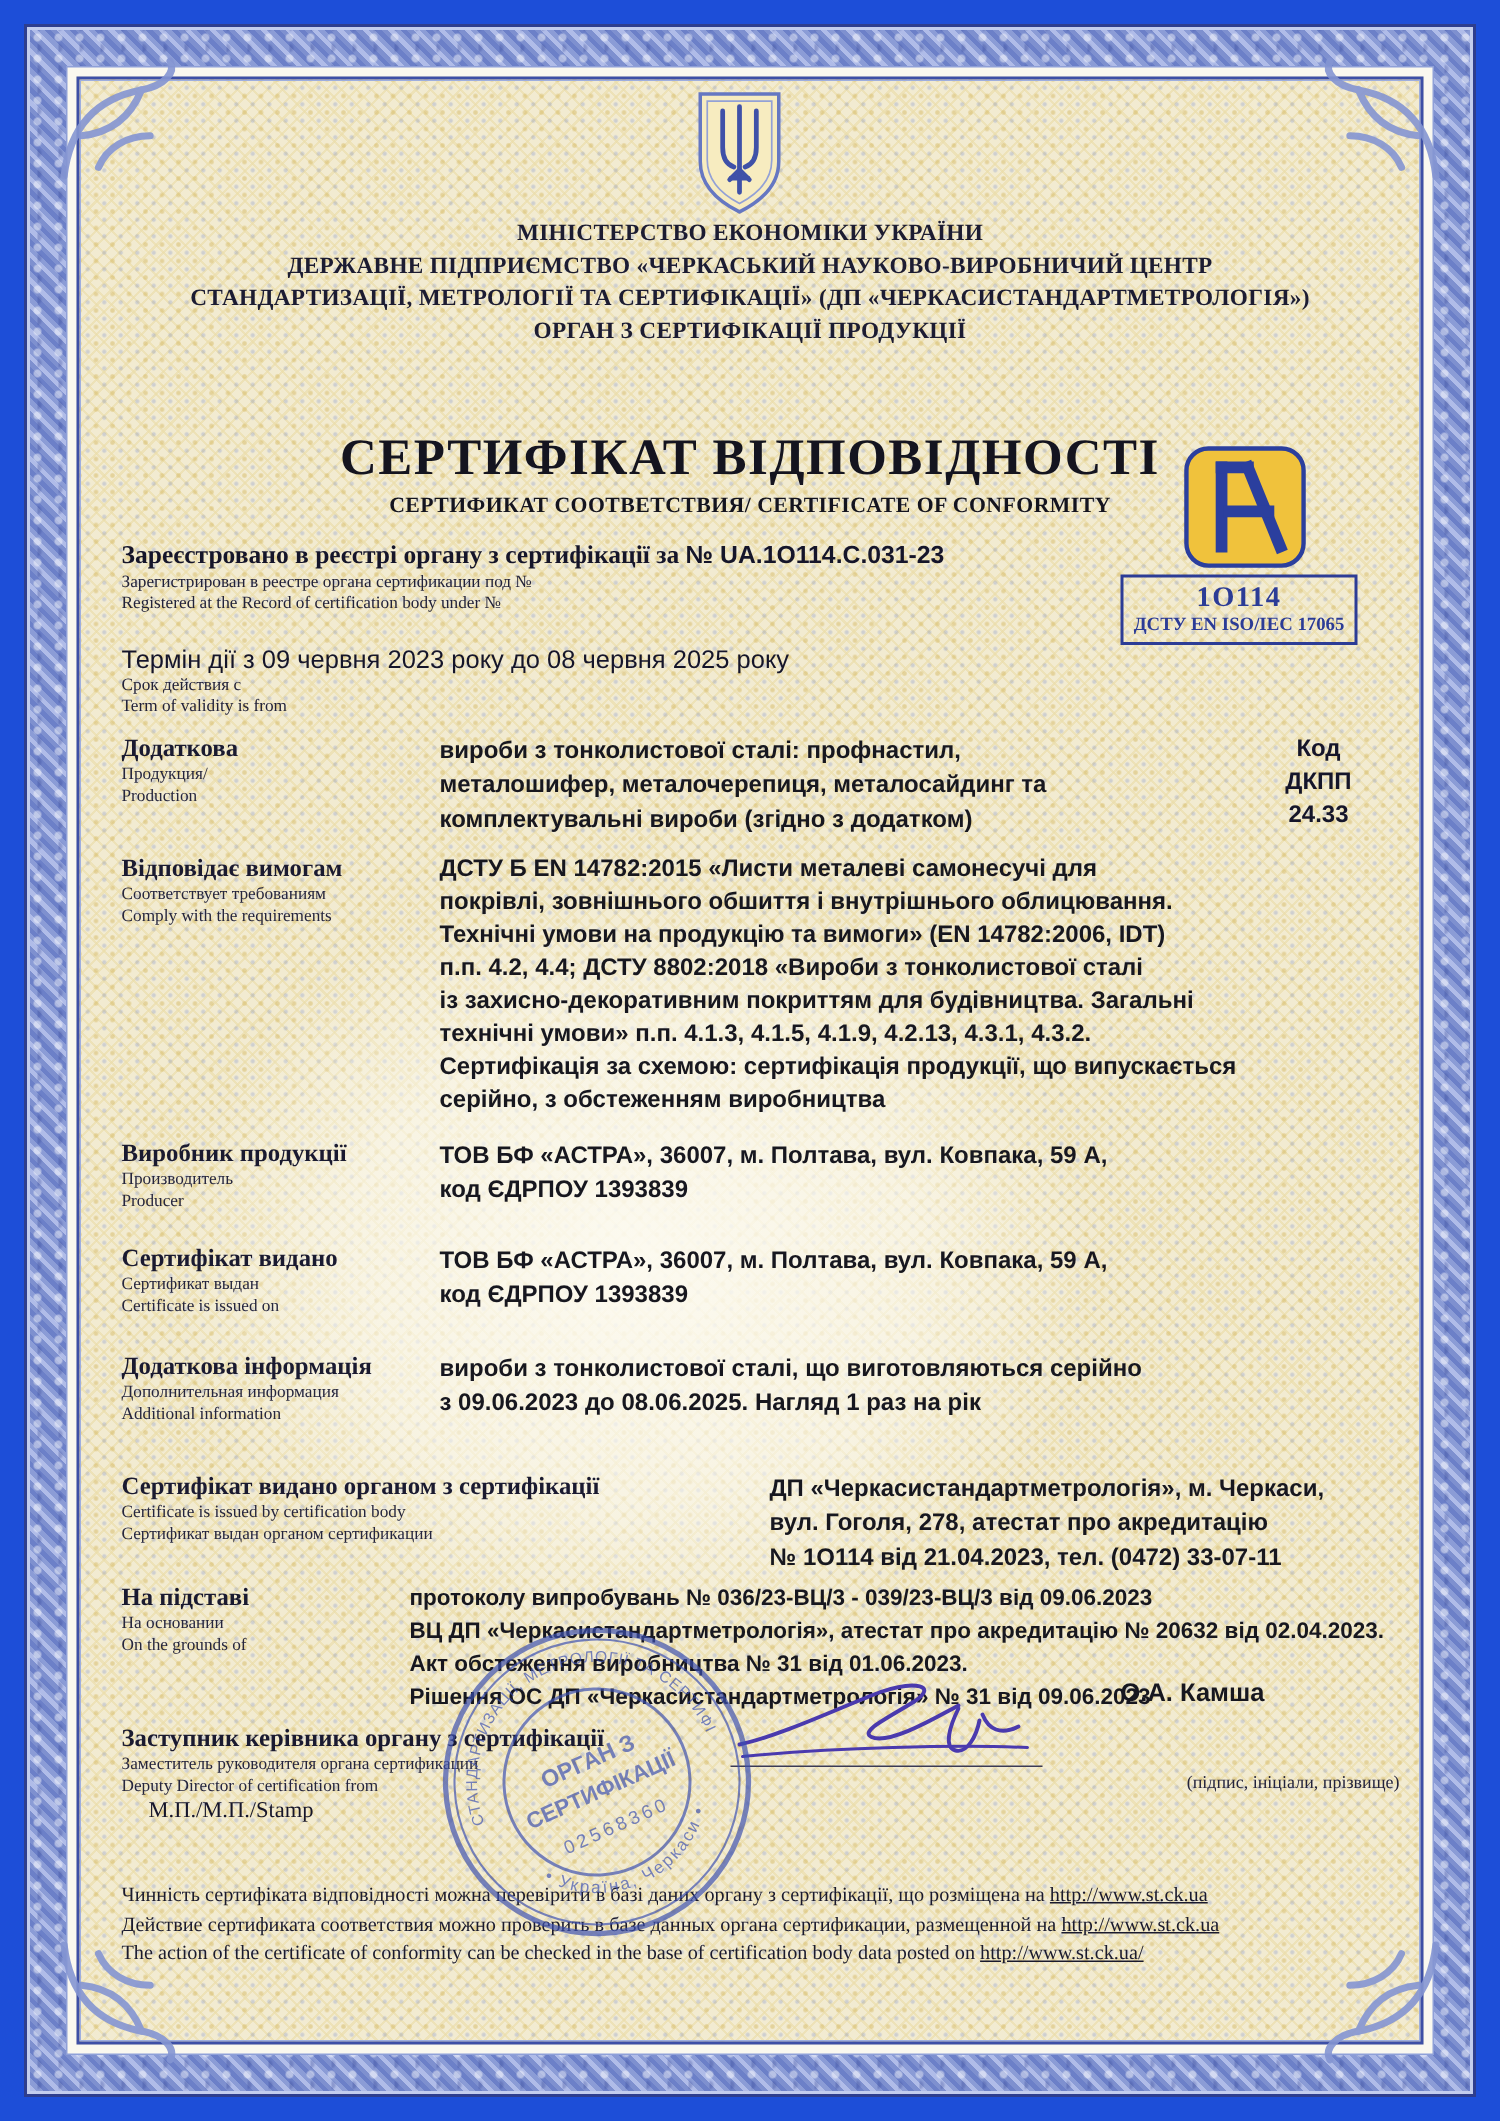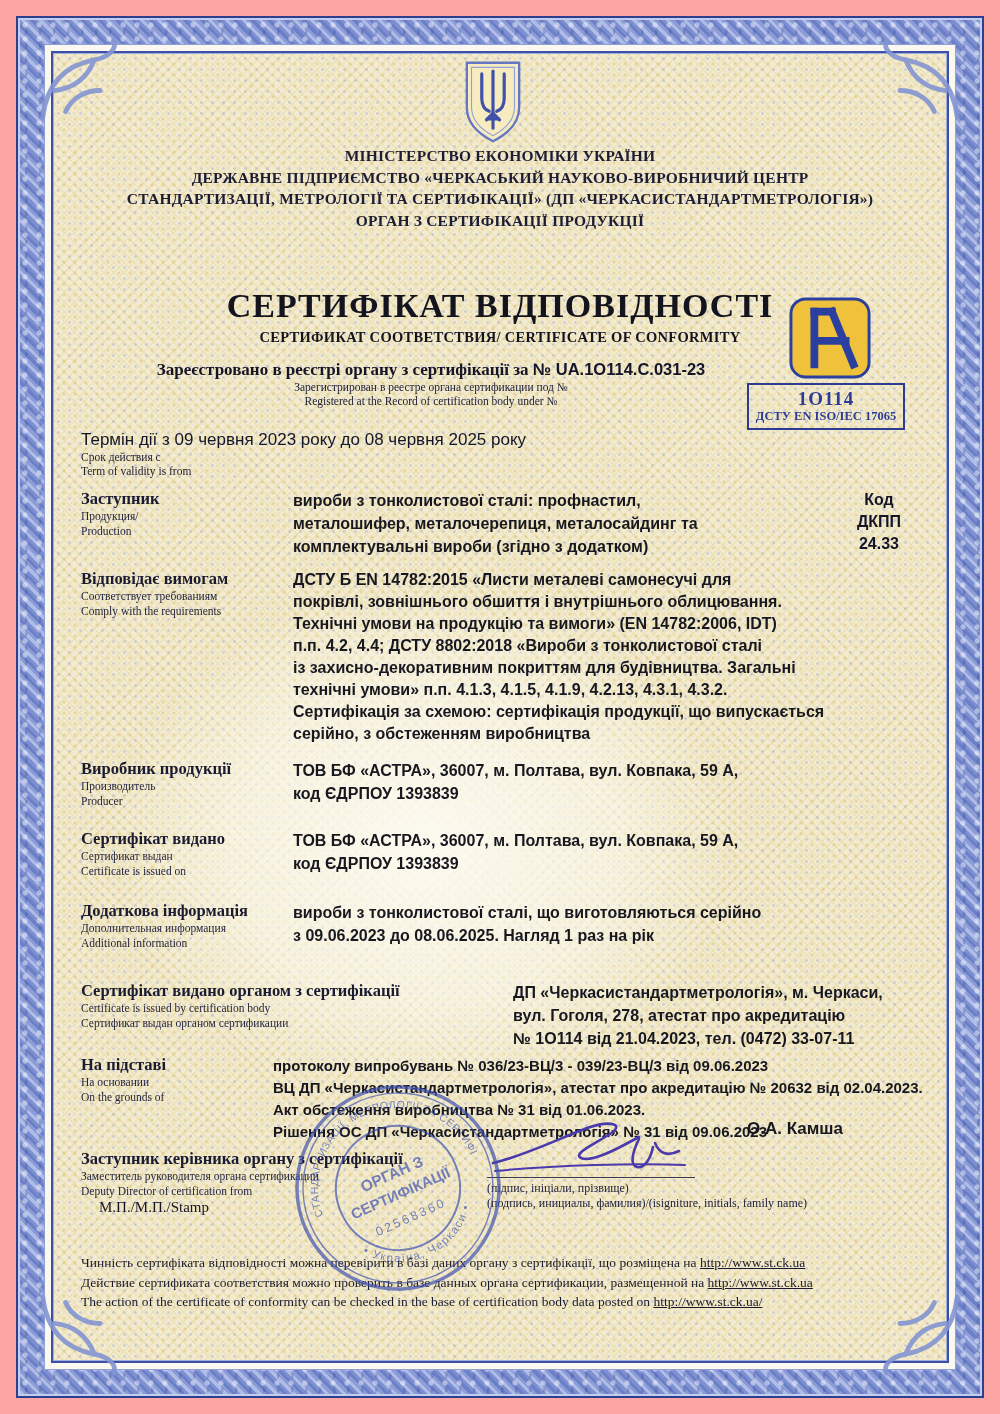--- a/index.html
+++ b/index.html
@@ -4,21 +4,21 @@
 <style>
   html,body{margin:0;padding:0;}
   body{
     width:1000px;height:1414px;
     background:#ffffff;
     font-family:"Liberation Serif", serif;
     color:#15152a;
     position:relative;
     overflow:hidden;
   }
-  .sheet{position:absolute;inset:0;background:#fca5a5;}
+  .sheet{position:absolute;inset:0;background:#1d4ed8;}
   
   .frame{
     position:absolute;inset:16px;
     background:
       radial-gradient(circle at 7px 7px, rgba(255,255,255,.45) 2px, rgba(255,255,255,0) 3.2px) 0 0/14px 14px,
       radial-gradient(circle at 0 7px, rgba(46,62,142,.28) 2px, rgba(46,62,142,0) 3.4px) 7px 7px/14px 14px,
       repeating-linear-gradient(45deg,#7e90cf 0 3px,#b0bce8 3px 6px,#8b9cd6 6px 9px,#6c80c8 9px 12px);
     border:2px solid #2e3e8e;
     box-shadow: inset 0 0 0 2px #c3cdee;
   }
@@ -63,21 +63,21 @@
   .subtitle{font-weight:bold;font-size:14.5px;letter-spacing:.3px;margin-top:4px;}
   
   .badge{left:736px;top:244px;width:82px;height:82px;}
   .badge-box{
     left:694px;top:330px;width:158px;box-sizing:border-box;
     border:2px solid #2c3c96;text-align:center;color:#2c3c96;padding:3px 2px 4px;
   }
   .badge-box .code{font-weight:bold;font-size:19px;line-height:21px;letter-spacing:1px;}
   .badge-box .std{font-weight:bold;font-size:12.5px;line-height:15px;}
   
-  .reg{left:28px;top:306px;width:700px;text-align:center;}
+  .reg{left:28px;top:306px;width:700px;}
   .reg-main{font-weight:bold;font-size:17px;line-height:21px;}
   .reg-main .num{font-family:"Liberation Sans",sans-serif;font-size:16.5px;}
   .sub{font-size:11.5px;line-height:14px;color:#22223a;}
   .validity{left:28px;top:376px;width:760px;}
   .validity-main{font-family:"Liberation Sans",sans-serif;font-weight:normal;font-size:17px;line-height:21px;}
   
   .row{left:28px;width:846px;display:flex;align-items:flex-start;}
   .lblcol{flex:0 0 212px;}
   .lbl-ua{font-weight:bold;font-size:16.5px;line-height:20px;color:#1a1a30;}
   .lbl-sub{font-size:11.5px;line-height:14.5px;color:#26263e;}
@@ -99,21 +99,21 @@
   .row.grounds .lblcol{flex:0 0 192px;}
   .row.grounds .value{font-size:15px;line-height:22px;}
   
   .deputy{left:28px;top:1096px;width:400px;}
   .mp{left:46px;top:1146px;font-size:15px;font-family:Liberation Serif, serif;}
   .sig-area{left:434px;top:1066px;width:446px;}
   .sig-row{display:flex;}
   .sig-line{width:208px;border-bottom:1.5px solid #3a3a55;position:relative;height:58px;}
   .sig-svg{position:absolute;left:0;bottom:-6px;}
   .sig-name{margin-left:52px;font-family:"Liberation Sans",sans-serif;font-weight:bold;font-size:17px;color:#17171f;padding-bottom:26px;}
-  .sig-caps{margin-top:3px;text-align:left;font-size:12px;line-height:15px;color:#23233c;}
+  .sig-caps{margin-top:3px;text-align:right;font-size:12px;line-height:15px;color:#23233c;}
   .stamp{left:235px;top:1025px;width:220px;height:220px;z-index:3;}
   
   .footer{left:28px;top:1200px;width:848px;font-size:13.5px;line-height:19.5px;color:#1a1a2e;}
   .footer .u{text-decoration:underline;}
 </style>
 </head>
 <body>
 
 <div class="sheet">
   <div class="frame">
@@ -199,21 +199,21 @@
         </div>
 
         <div class="abs validity">
           <div class="validity-main">Термін дії з 09 червня 2023 року  до  08 червня 2025 року</div>
           <div class="sub">Срок действия с</div>
           <div class="sub">Term of validity is from</div>
         </div>
 
         <div class="abs row production">
           <div class="lblcol">
-            <div class="lbl-ua">Заступник</div>
+            <div class="lbl-ua">Додаткова</div>
             <div class="lbl-sub">Продукция/</div>
             <div class="lbl-sub">Production</div>
           </div>
           <div class="value">вироби з тонколистової сталі: профнастил,
 металошифер, металочерепиця, металосайдинг та
 комплектувальні вироби (згідно з додатком)</div>
           <div class="codecol">Код
 ДКПП
 24.33</div>
         </div>
@@ -303,21 +303,20 @@
                   <path d="M152,20 C146,32 142,46 150,48 C158,50 164,38 166,28"></path>
                   <path d="M168,24 C172,34 180,38 192,32"></path>
                   <path d="M8,52 C70,46 150,44 198,46" stroke-width="2"></path>
                 </g>
               </svg>
             </div>
             <div class="sig-name">О.А. Камша</div>
           </div>
           <div class="sig-caps">
             <div>(підпис, ініціали, прізвище)</div>
-            <div>(подпись, инициалы, фамилия)/(isigniture, initials, family name)</div>
           </div>
         </div>
 
         <svg class="abs stamp" viewBox="0 0 220 220">
           <g transform="rotate(-24 110 110)" opacity="0.68">
             <circle cx="110" cy="110" r="101" fill="none" stroke="#3b4fb0" stroke-width="3.5"></circle>
             <circle cx="110" cy="110" r="95" fill="none" stroke="#3b4fb0" stroke-width="1.4"></circle>
             <circle cx="110" cy="110" r="62" fill="none" stroke="#3b4fb0" stroke-width="2"></circle>
             <defs>
               <path id="arcTop" d="M 30,110 A 80,80 0 1 1 190,110"></path>

